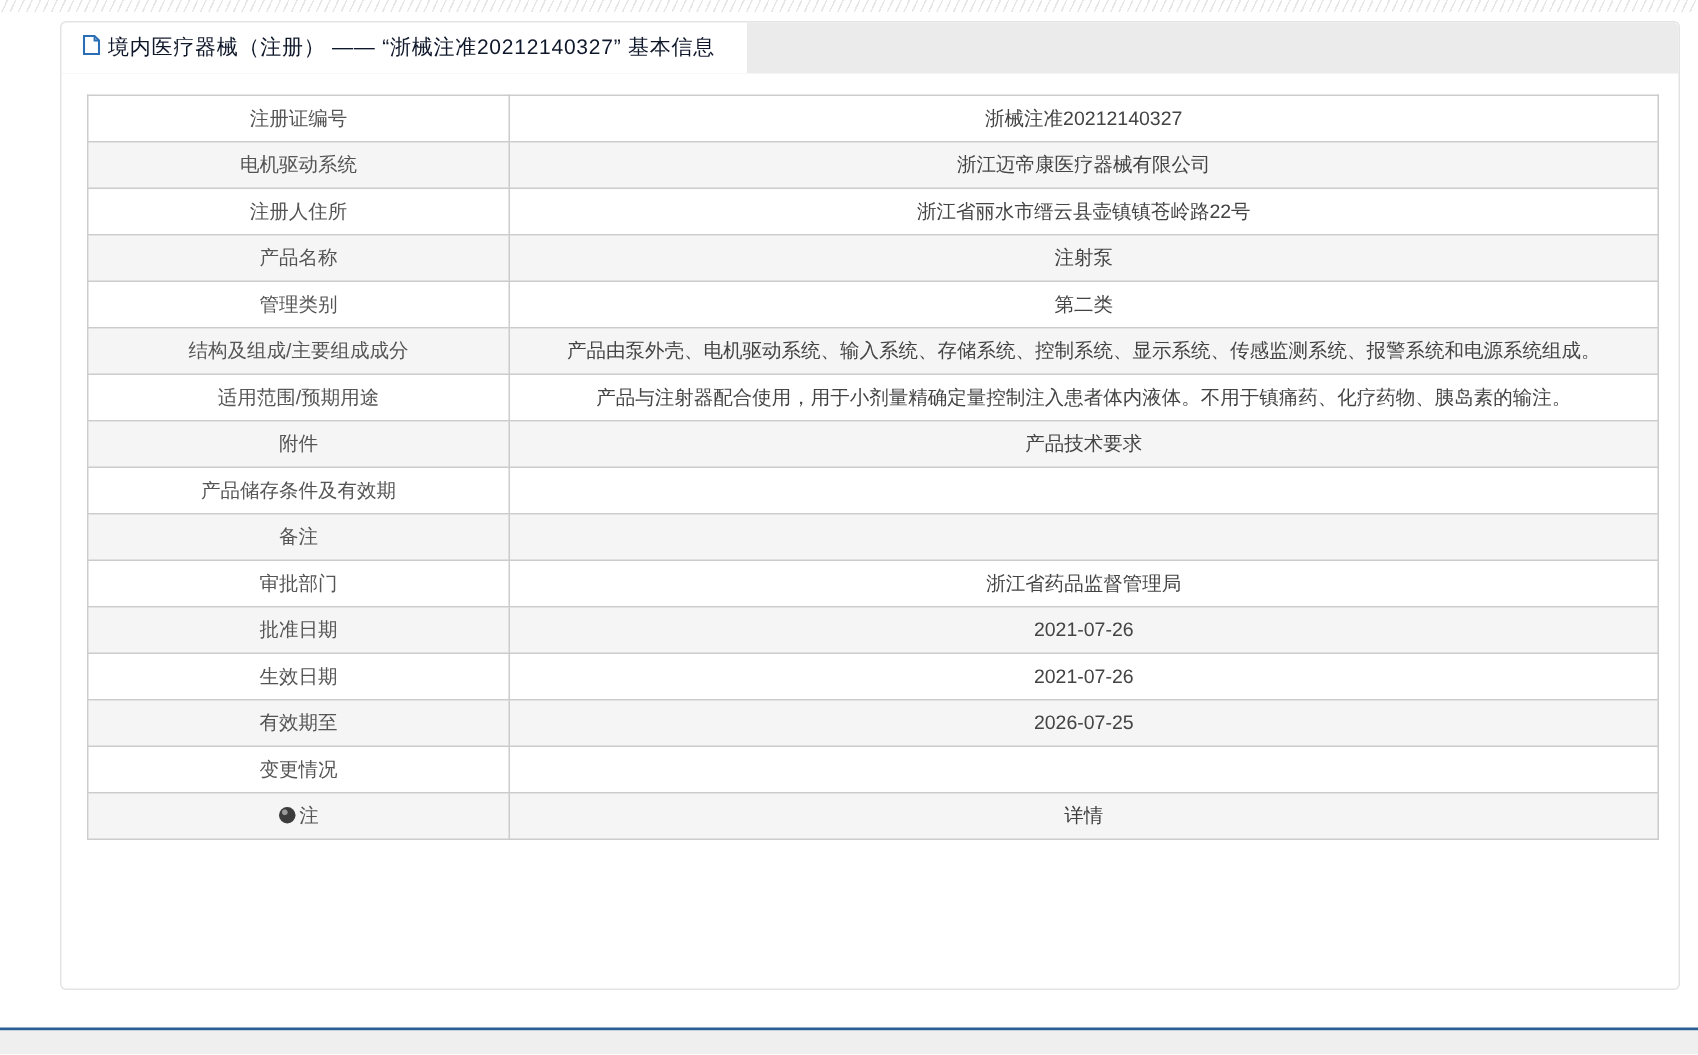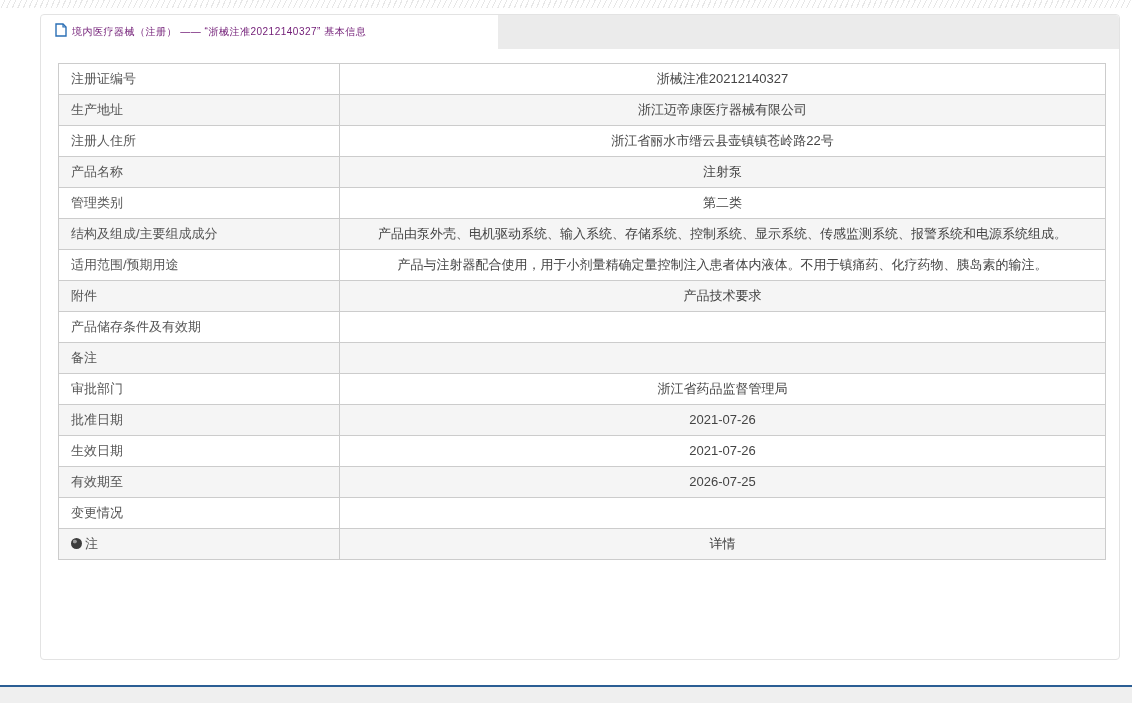--- a/index.html
+++ b/index.html
@@ -13,28 +13,28 @@
 
   
   .panel { position:absolute; left:40px; top:14px; width:1080px; height:646px;
     background:#ffffff; border:1px solid #e3e3e3; border-radius:4px; }
 
   
   .panel-header { height:34px; background:#ebebeb; border-radius:4px 4px 0 0; overflow:hidden; }
   .title-tab { width:457px; height:34px; background:#ffffff; display:flex; align-items:center;
     padding-left:14px; }
   .doc-icon { display:inline-block; margin-right:5px; flex:0 0 auto; }
-  .page-title { font-size:10px; color:#701a75; letter-spacing:0.5px; white-space:nowrap; }
+  .page-title { font-size:14px; color:#0f172a; letter-spacing:0.5px; white-space:nowrap; }
 
   
   table.reg { border-collapse:collapse; margin:14px 15px 0 17px; width:1048px;
     table-layout:fixed; font-size:13px; }
   table.reg td { border:1px solid #cccccc; padding:7px 12px; line-height:16px;
     vertical-align:middle; word-break:break-all; }
-  td.label-cell { width:281px; text-align:left; color:#555555; background:transparent; }
+  td.label-cell { width:281px; text-align:center; color:#555555; background:transparent; }
   td.value-cell { color:#444444; text-align:center; }
   tr:nth-child(even) { background:#f5f5f5; }
   tr:nth-child(odd)  { background:#ffffff; }
 
   a.detail-link { color:#404040; text-decoration:none; }
 
   .note-icon { display:inline-block; width:11px; height:11px; border-radius:50%;
     background:radial-gradient(circle at 35% 32%, #9a9a9a 0 1.6px, #3c3c3c 2.2px);
     margin-right:3px; vertical-align:-1px; }
 
@@ -63,21 +63,21 @@
       </div>
     </div>
 
     <table class="reg">
       <tbody>
           <tr>
             <td class="label-cell">注册证编号</td>
             <td class="value-cell">浙械注准20212140327</td>
           </tr>
           <tr>
-            <td class="label-cell">生产地址</td>
+            <td class="label-cell">电机驱动系统</td>
             <td class="value-cell">浙江迈帝康医疗器械有限公司</td>
           </tr>
           <tr>
             <td class="label-cell">注册人住所</td>
             <td class="value-cell">浙江省丽水市缙云县壶镇镇苍岭路22号</td>
           </tr>
           <tr>
             <td class="label-cell">产品名称</td>
             <td class="value-cell">注射泵</td>
           </tr>

